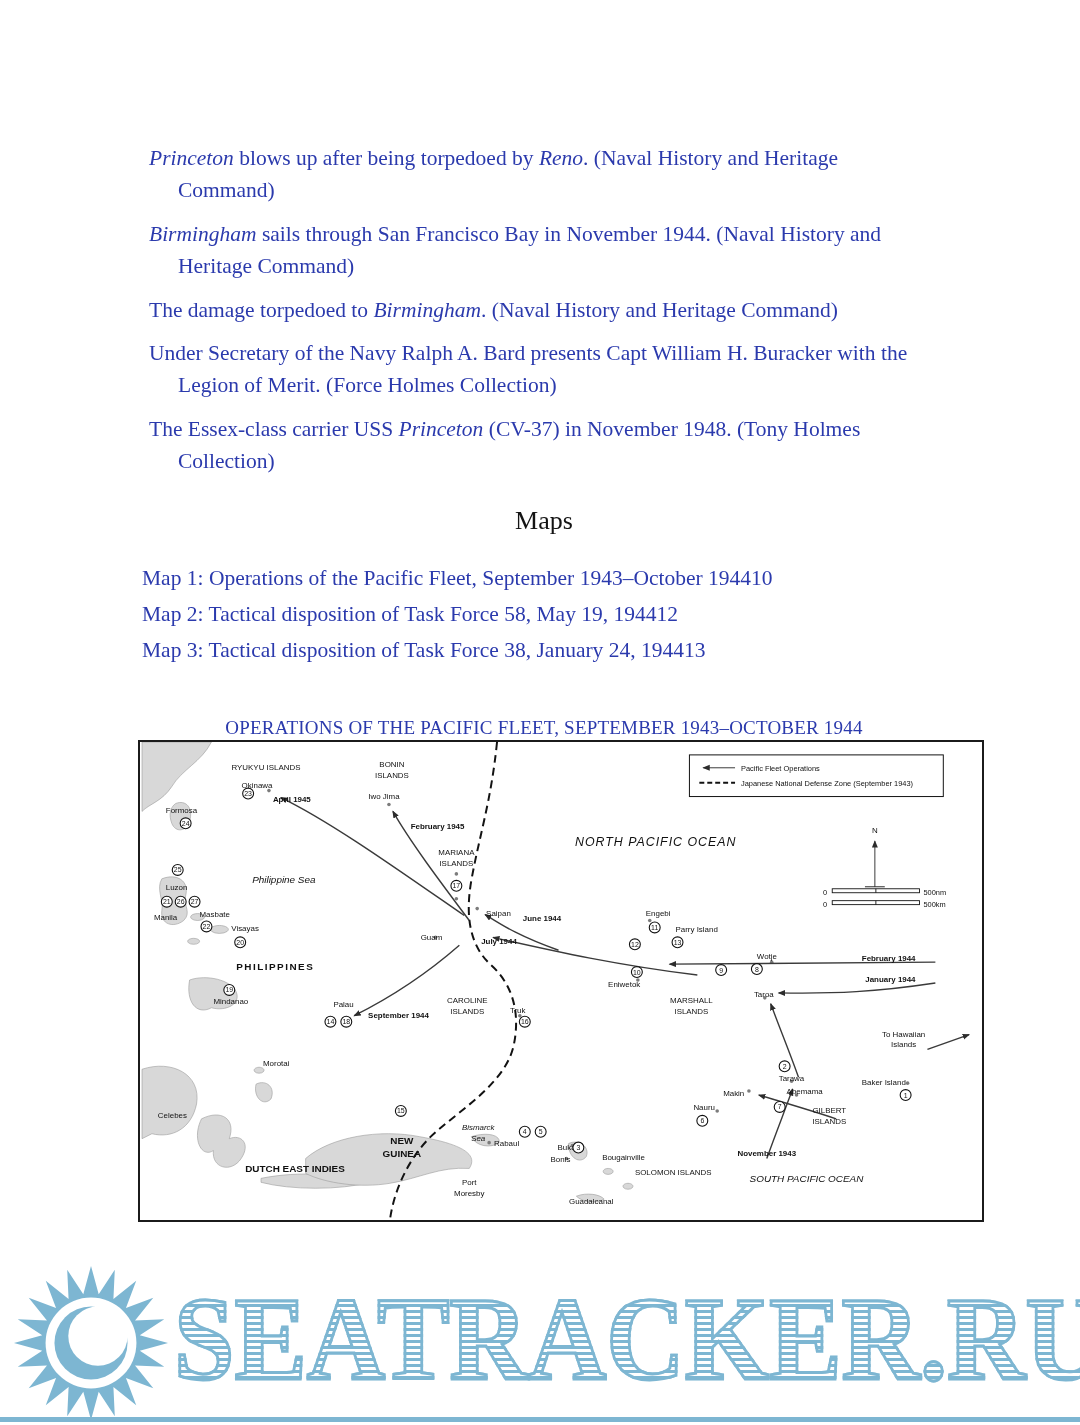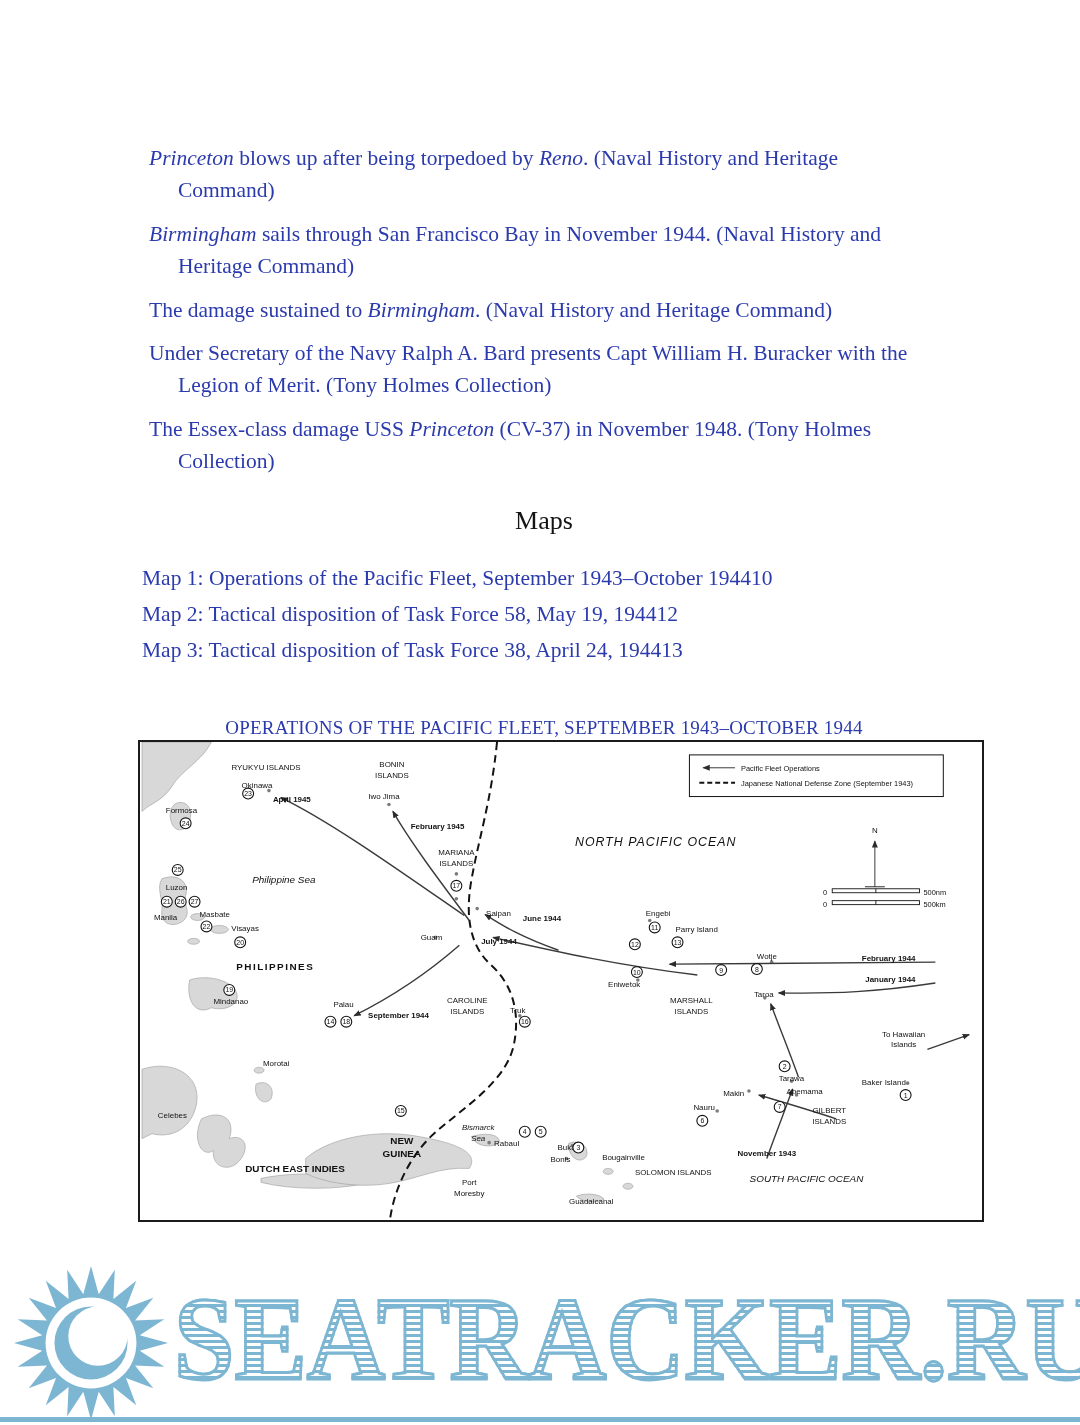--- a/index.html
+++ b/index.html
@@ -58,29 +58,29 @@
   }
   .wm-underline{position:absolute;left:0;top:149px;width:1080px;height:5px;background:var(--wm);}
 </style>
 </head>
 <body>
 
 <div class="content">
   <div>
       <p class="credit"><span class="it">Princeton</span><span> blows up after being torpedoed by </span><span class="it">Reno</span><span>. (Naval History and Heritage Command)</span></p>
       <p class="credit"><span class="it">Birmingham</span><span> sails through San Francisco Bay in November 1944. (Naval History and Heritage Command)</span></p>
-      <p class="credit"><span>The damage sustained to </span><span class="it">Birmingham</span><span>. (Naval History and Heritage Command)</span></p>
-      <p class="credit"><span>Under Secretary of the Navy Ralph A. Bard presents Capt William H. Buracker with the Legion of Merit. (Tony Holmes Collection)</span></p>
-      <p class="credit"><span>The Essex-class damage USS </span><span class="it">Princeton</span><span> (CV-37) in November 1948. (Tony Holmes Collection)</span></p>
+      <p class="credit"><span>The damage torpedoed to </span><span class="it">Birmingham</span><span>. (Naval History and Heritage Command)</span></p>
+      <p class="credit"><span>Under Secretary of the Navy Ralph A. Bard presents Capt William H. Buracker with the Legion of Merit. (Force Holmes Collection)</span></p>
+      <p class="credit"><span>The Essex-class carrier USS </span><span class="it">Princeton</span><span> (CV-37) in November 1948. (Tony Holmes Collection)</span></p>
     </div>
   <div class="maps-heading">Maps</div>
   <div>
       <p class="maplist">Map 1: Operations of the Pacific Fleet, September 1943–October 194410</p>
       <p class="maplist">Map 2: Tactical disposition of Task Force 58, May 19, 194412</p>
-      <p class="maplist">Map 3: Tactical disposition of Task Force 38, April 24, 194413</p>
+      <p class="maplist">Map 3: Tactical disposition of Task Force 38, January 24, 194413</p>
     </div>
   <p class="caption">OPERATIONS OF THE PACIFIC FLEET, SEPTEMBER 1943–OCTOBER 1944</p>
 </div>
 
 <div class="map-wrap">
   <svg viewBox="0 0 845 482" xmlns="http://www.w3.org/2000/svg">
       <defs>
         <marker id="arw" markerWidth="9" markerHeight="8" refX="6.5" refY="3" orient="auto" markerUnits="userSpaceOnUse">
           <path d="M0,0 L7.5,3 L0,6 Z" fill="#2c2c2c"></path>
         </marker>

